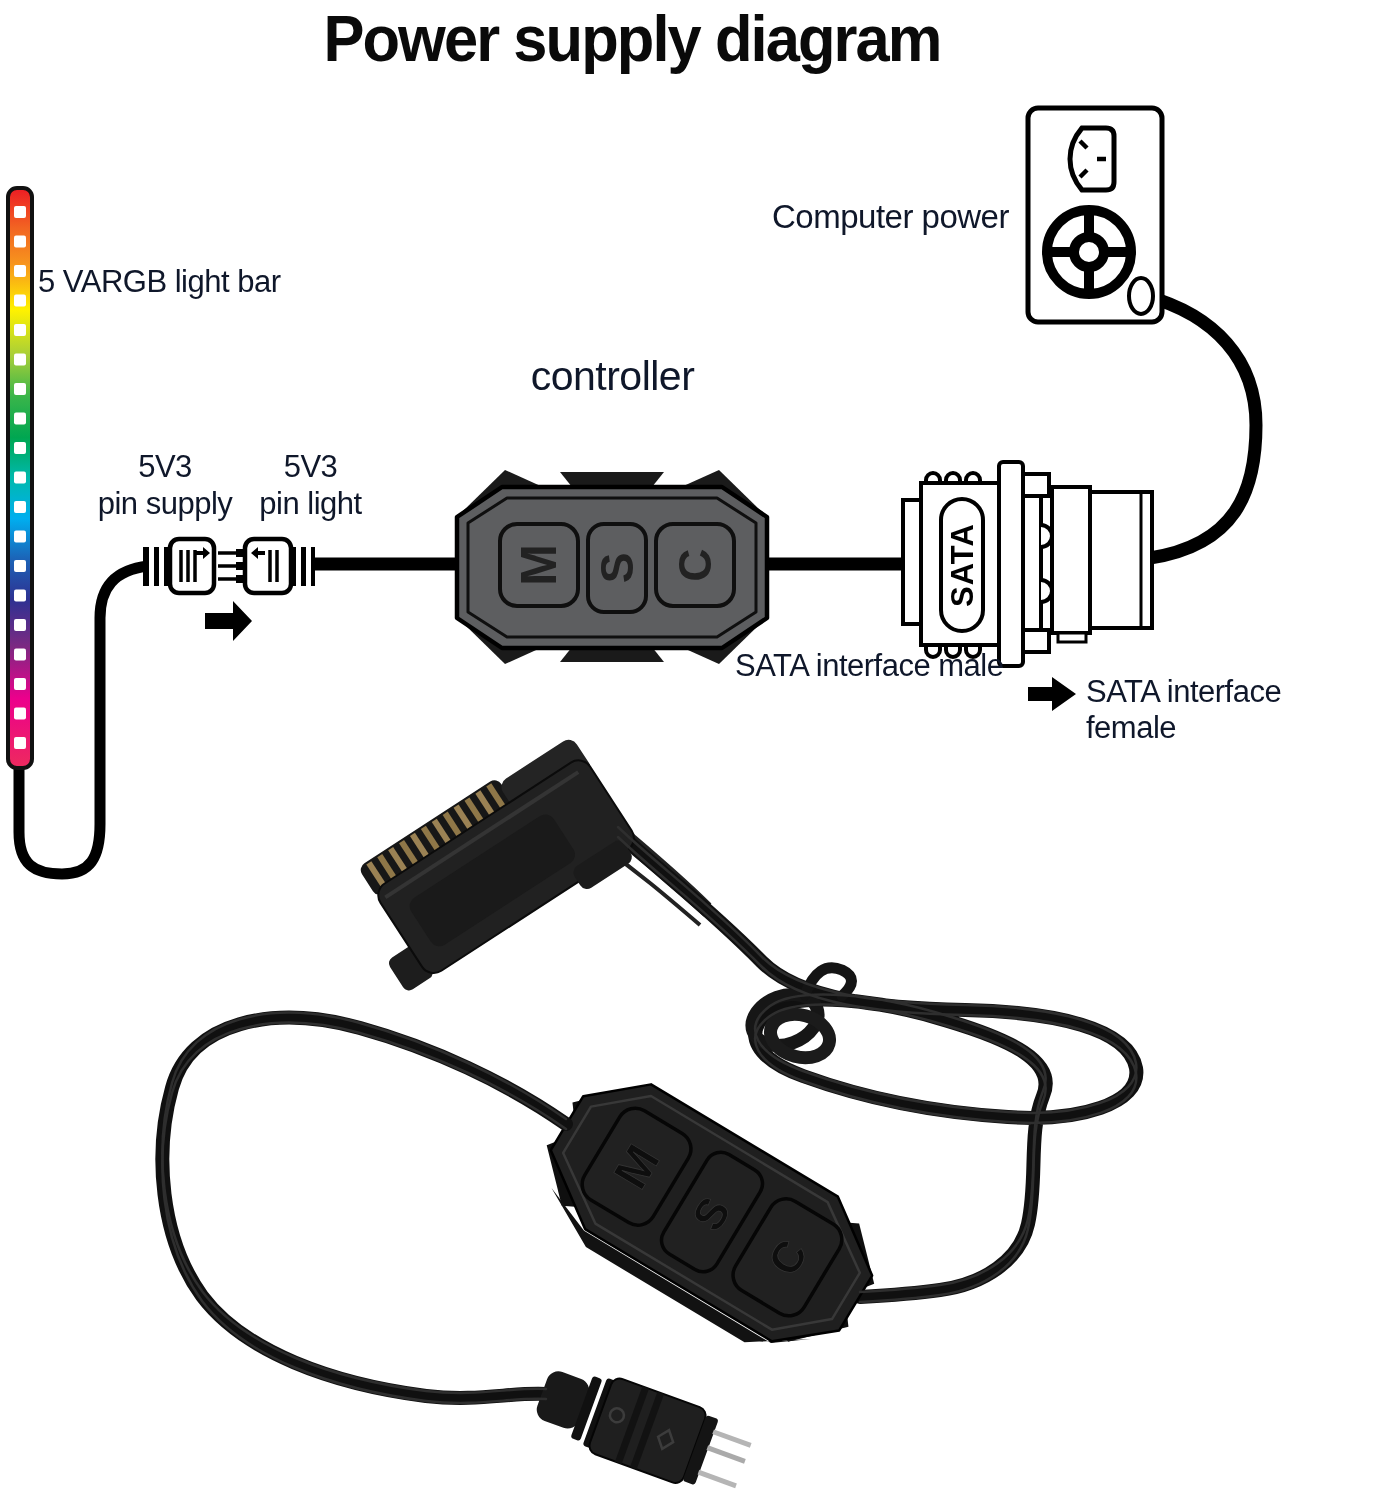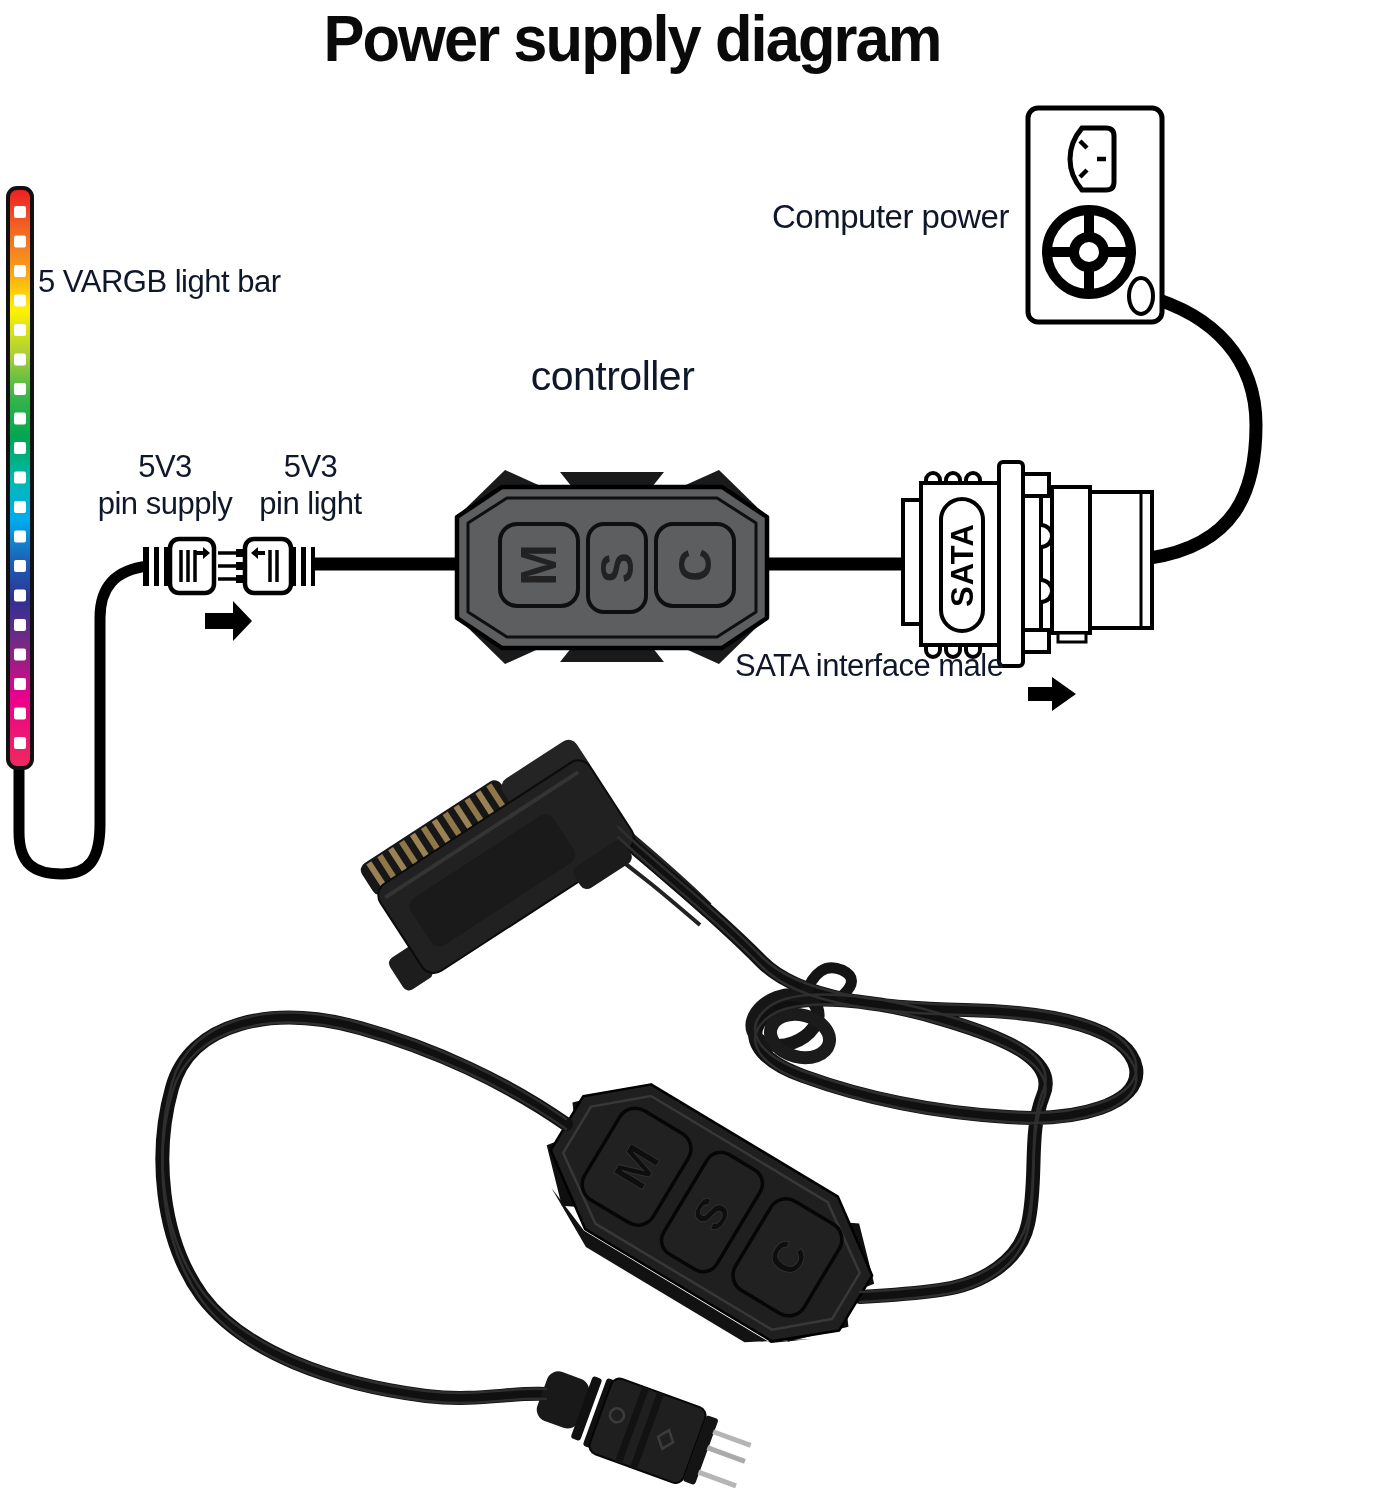--- a/index.html
+++ b/index.html
@@ -249,14 +249,15 @@
   </div>
   <div class="label lab-male">
     <div>5V3</div>
     <div>pin light</div>
   </div>
   <div class="label lab-argb">
     <div>controller</div>
   </div>
   <div class="label lab-cpower">Computer power</div>
   <div class="label lab-satam">SATA interface male</div>
+  <div class="label lab-sataf">SATA interface female</div>
 
 </div>
 
 </body></html>

